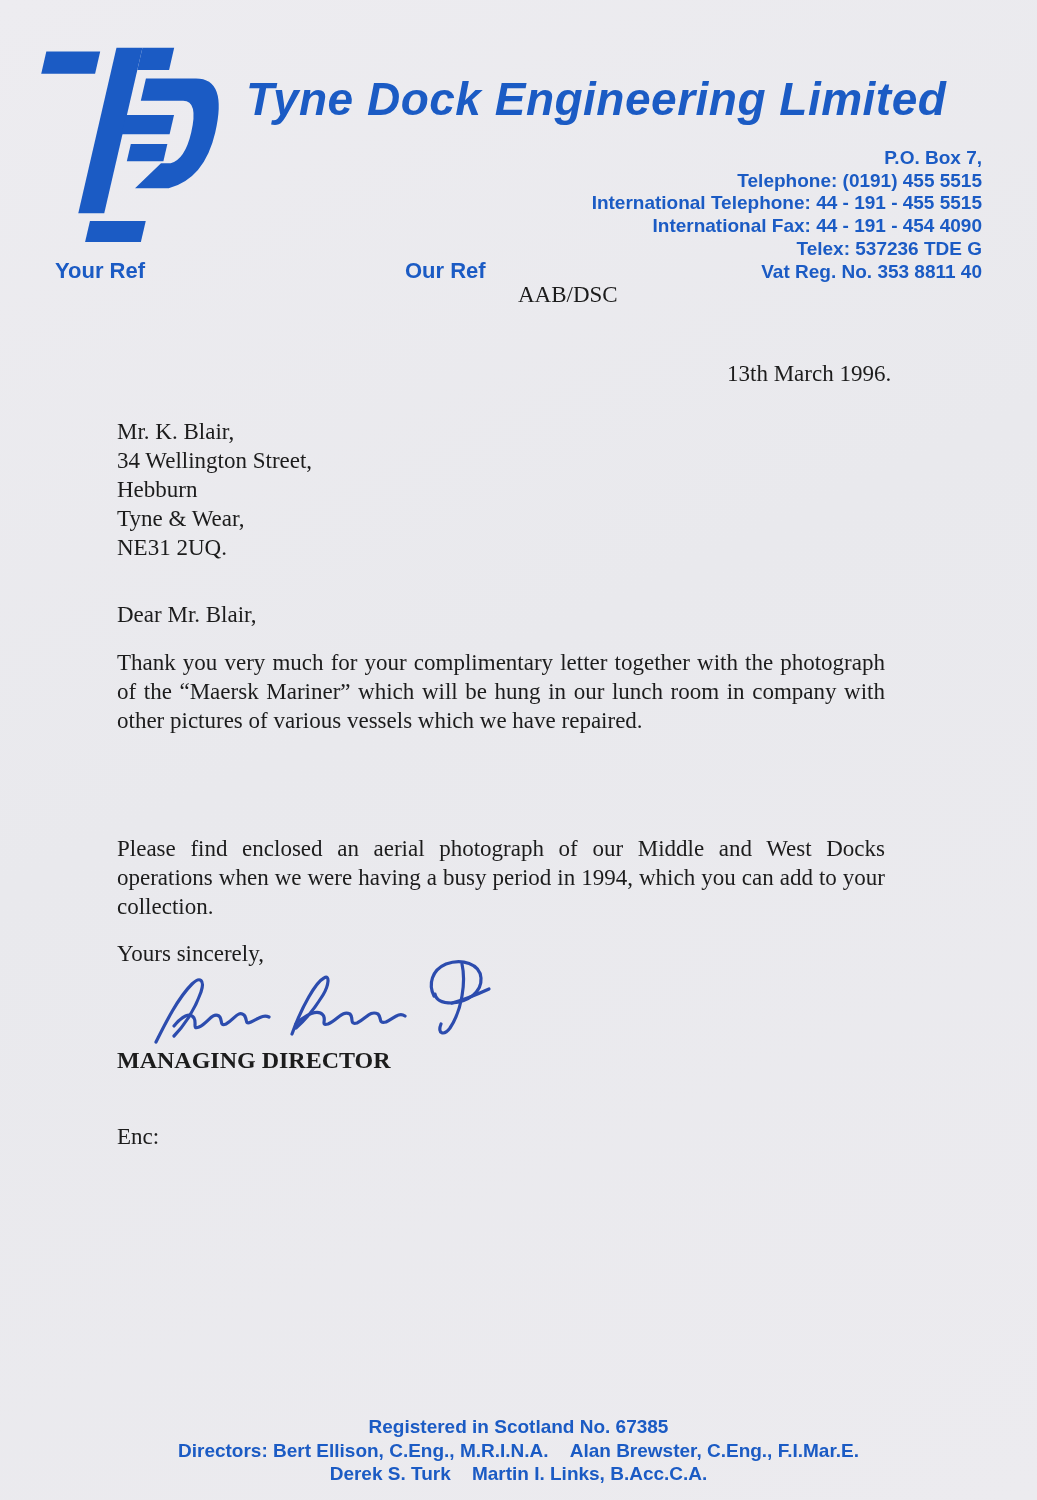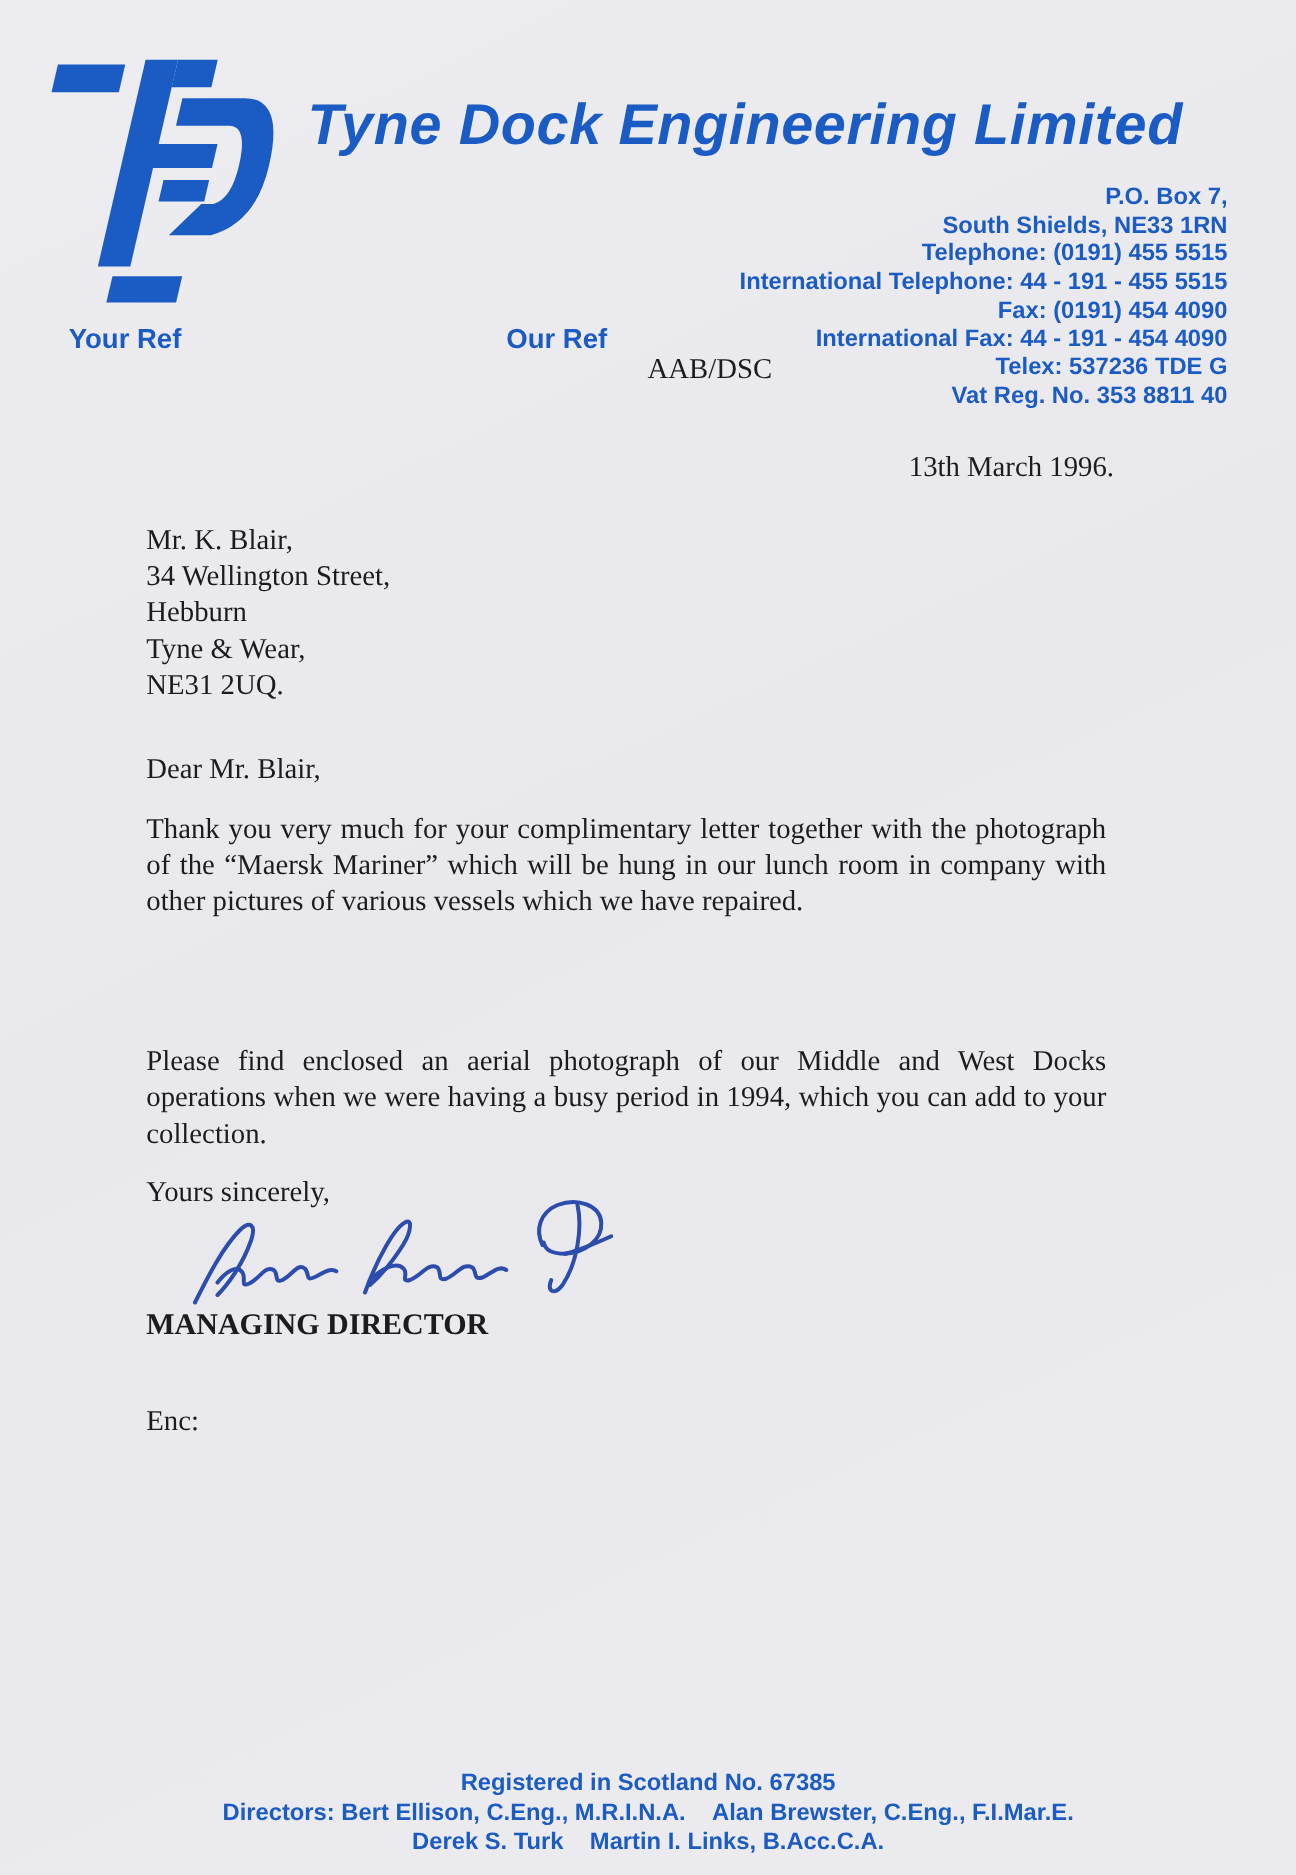--- a/index.html
+++ b/index.html
@@ -85,24 +85,22 @@
       <rect x="100" y="76" width="50" height="20"></rect>
 
       <rect x="112" y="106" width="38" height="18"></rect>
     </g>
   </svg>
 
   <div class="abs company-name">Tyne Dock Engineering Limited</div>
 
   <div class="abs contact-block">
     <div>P.O. Box 7,</div>
-    <div>South Shields, NE33 1RN</div>
     <div>Telephone: (0191) 455 5515</div>
     <div>International Telephone: 44 - 191 - 455 5515</div>
-    <div>Fax: (0191) 454 4090</div>
     <div>International Fax: 44 - 191 - 454 4090</div>
     <div>Telex: 537236 TDE G</div>
     <div>Vat Reg. No. 353 8811 40</div>
   </div>
 
   <div class="abs ref-label your-ref">Your Ref</div>
   <div class="abs ref-label our-ref">Our Ref</div>
   <div class="abs serif our-ref-value">AAB/DSC</div>
 
   <div class="abs serif dateline">13th March 1996.</div>

